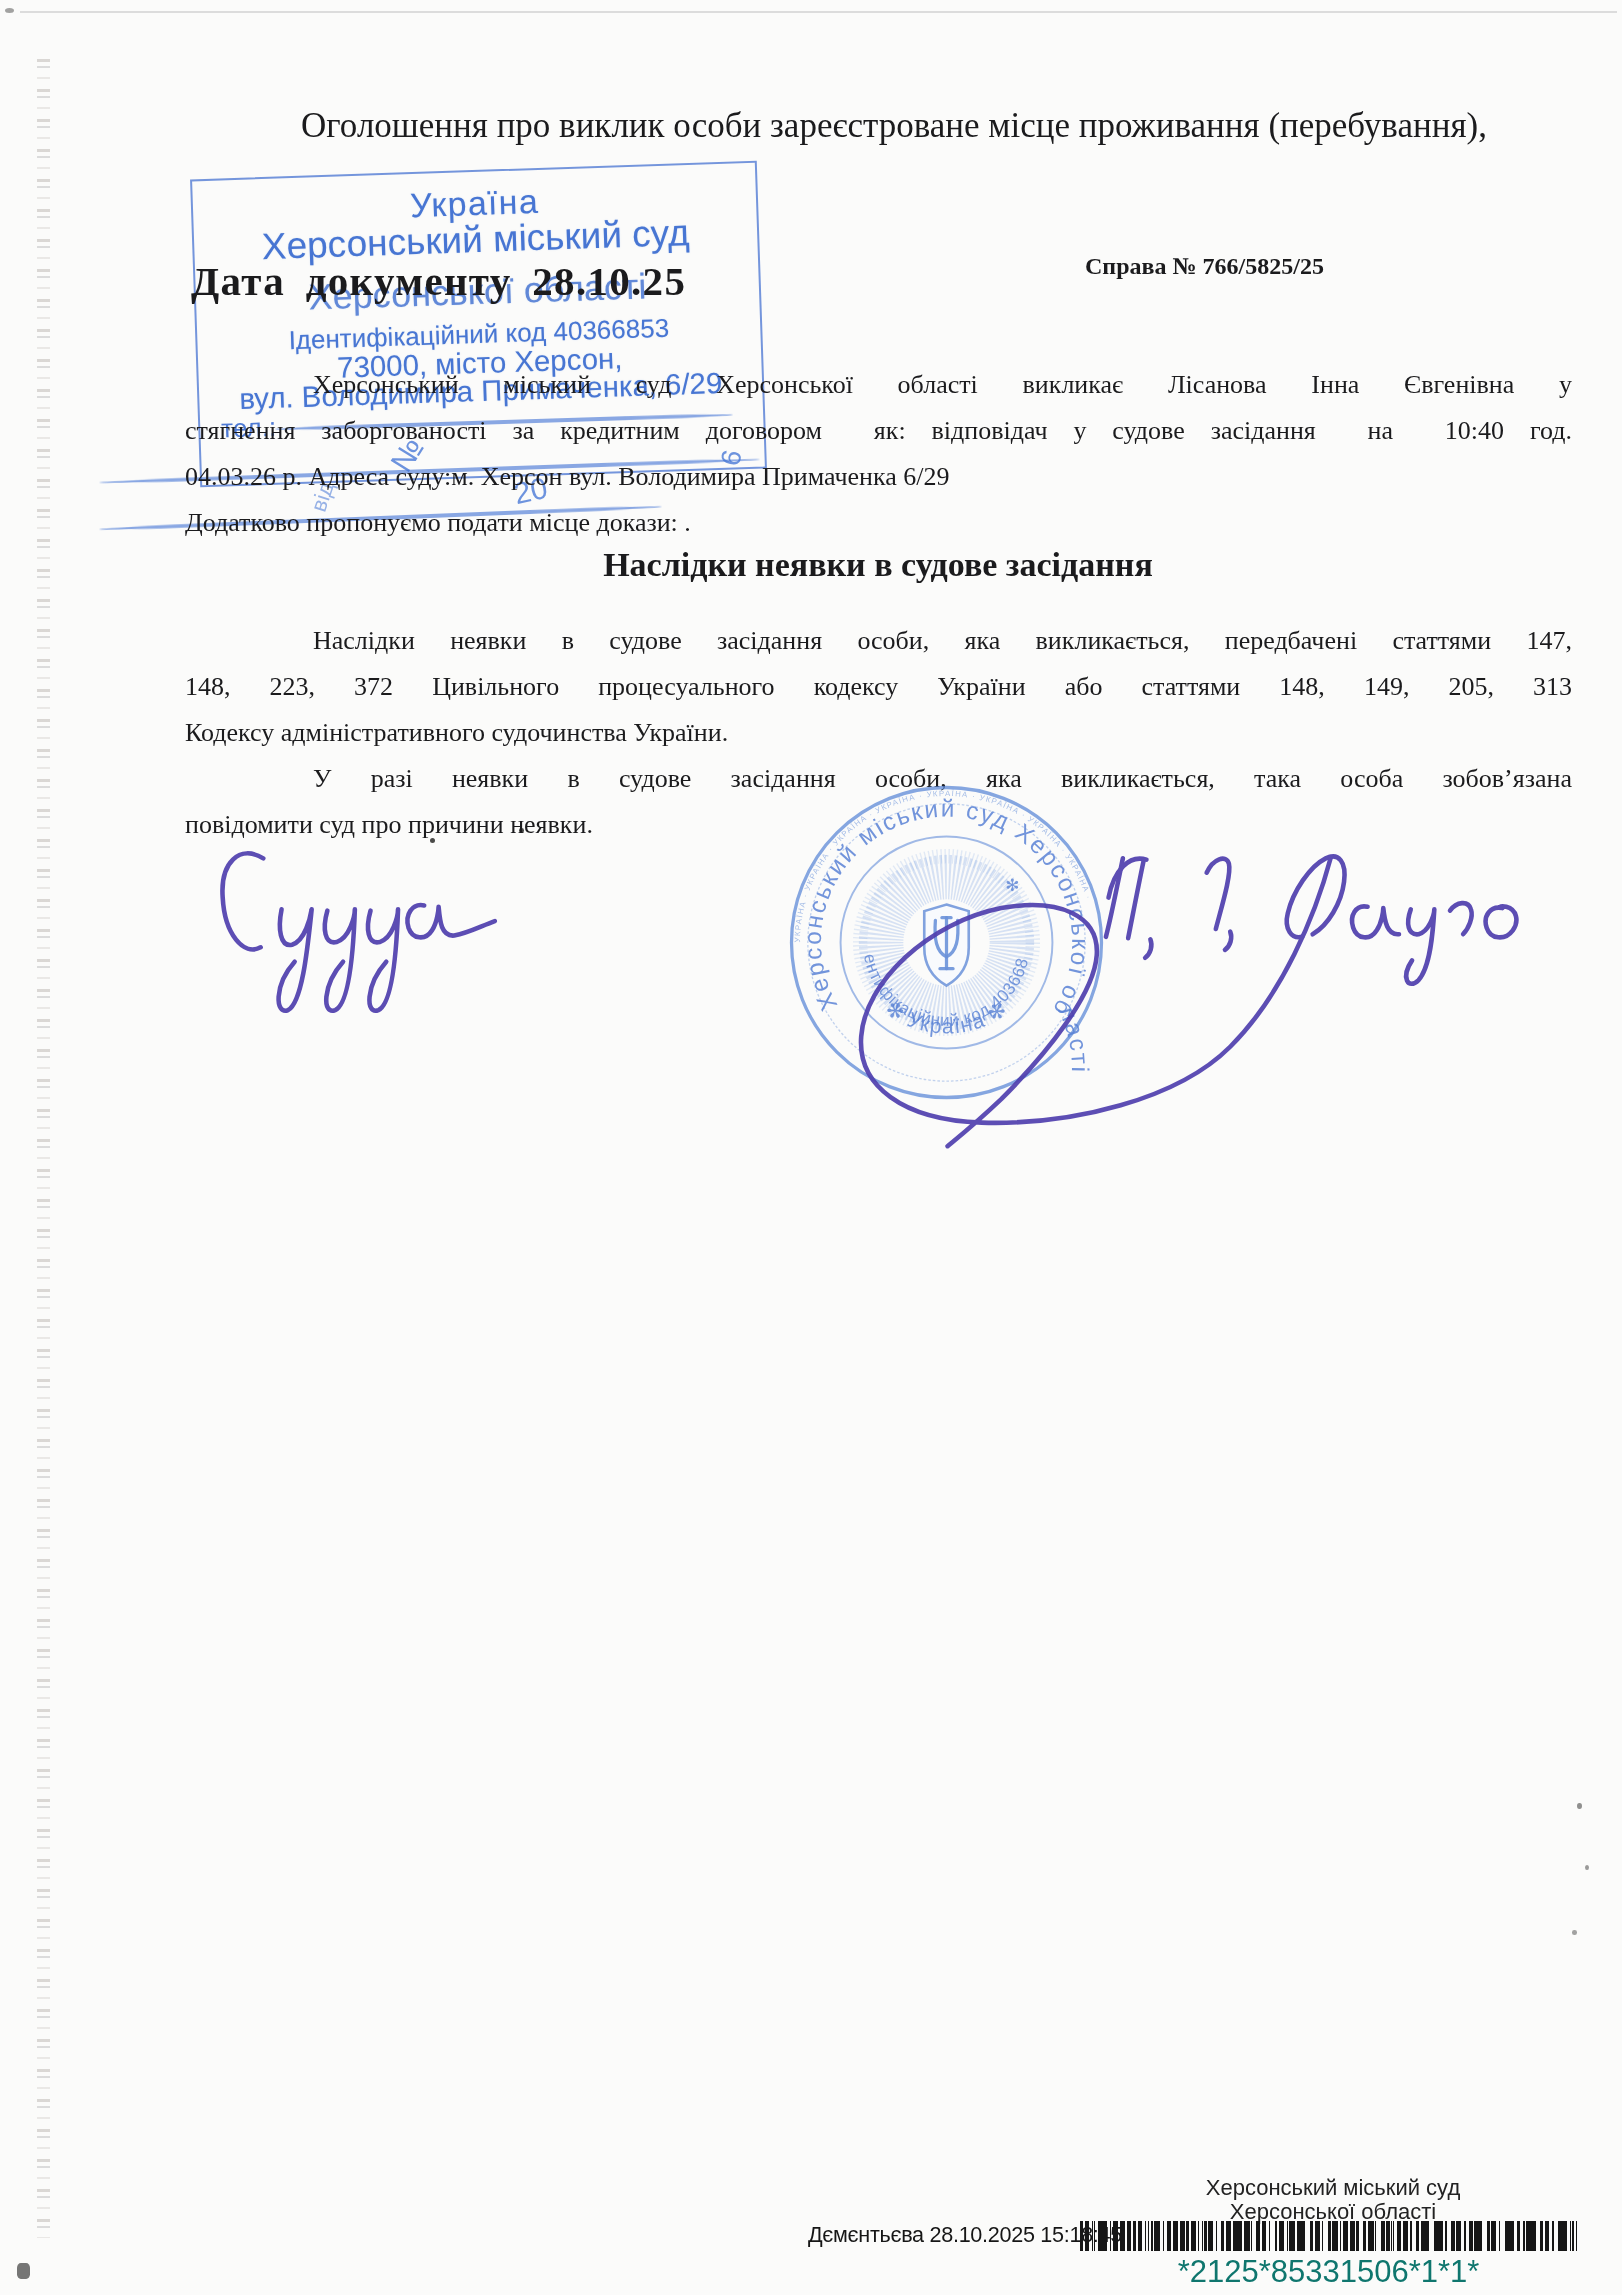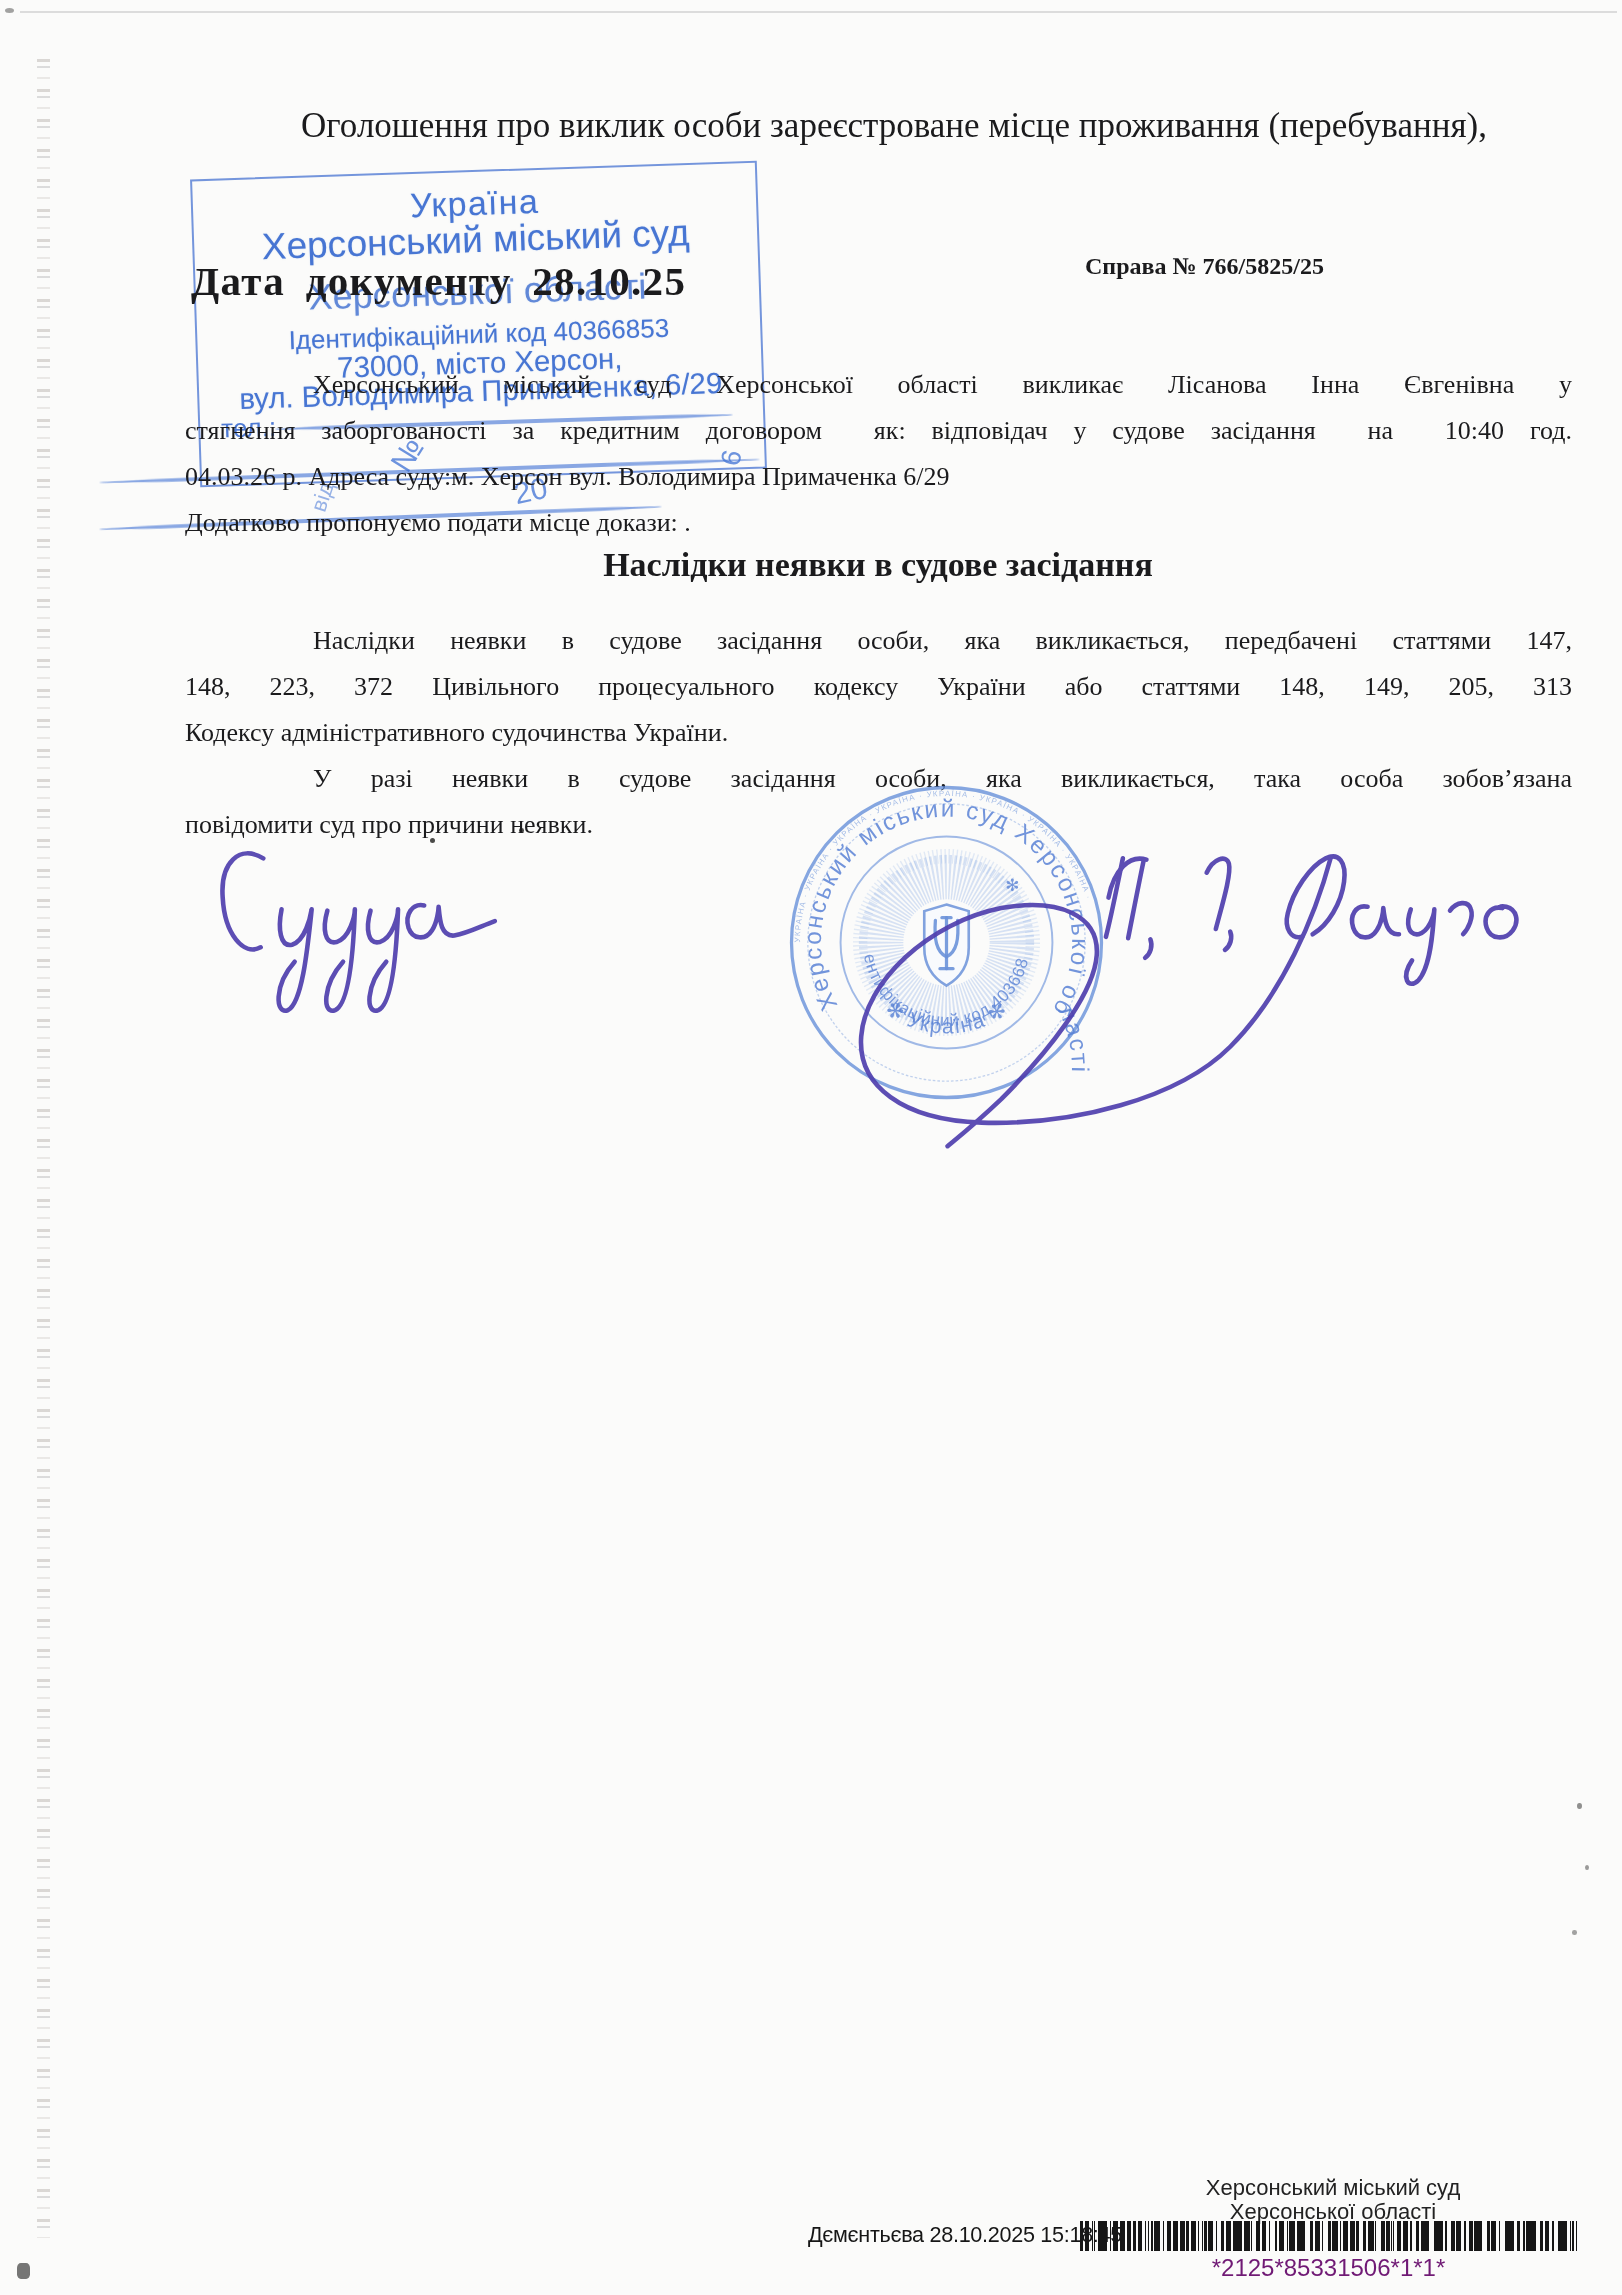--- a/index.html
+++ b/index.html
@@ -147,14 +147,14 @@
       <path d="M 2216,1392 C 2226,1378 2244,1376 2248,1390 C 2252,1402 2244,1420 2236,1428"></path>
       <path d="M 2296,1388 C 2278,1384 2266,1400 2272,1418 C 2278,1436 2300,1438 2312,1422 C 2322,1408 2318,1390 2302,1386 C 2292,1384 2288,1388 2296,1388"></path>
     </g>
   </g>
 </svg>
 
 <div class="abs sans ctr" style="left:1202px;top:2175px;width:262px;font-size:22px;color:#222;">Херсонський міський суд</div>
 <div class="abs sans ctr" style="left:1202px;top:2199px;width:262px;font-size:22px;color:#222;">Херсонської області</div>
 <div class="abs sans" style="left:808px;top:2222px;font-size:21.6px;letter-spacing:-0.3px;color:#161616;">Дємєнтьєва 28.10.2025 15:18:45</div>
 <div class="barcode"></div>
-<div class="abs sans ctr" style="left:1080px;top:2254px;width:497px;font-size:24px;color:#701a75;">*2125*85331506*1*1*</div>
+<div class="abs sans ctr" style="left:1080px;top:2254px;width:497px;font-size:31px;color:#0f766e;">*2125*85331506*1*1*</div>
 
 
 </body></html>

